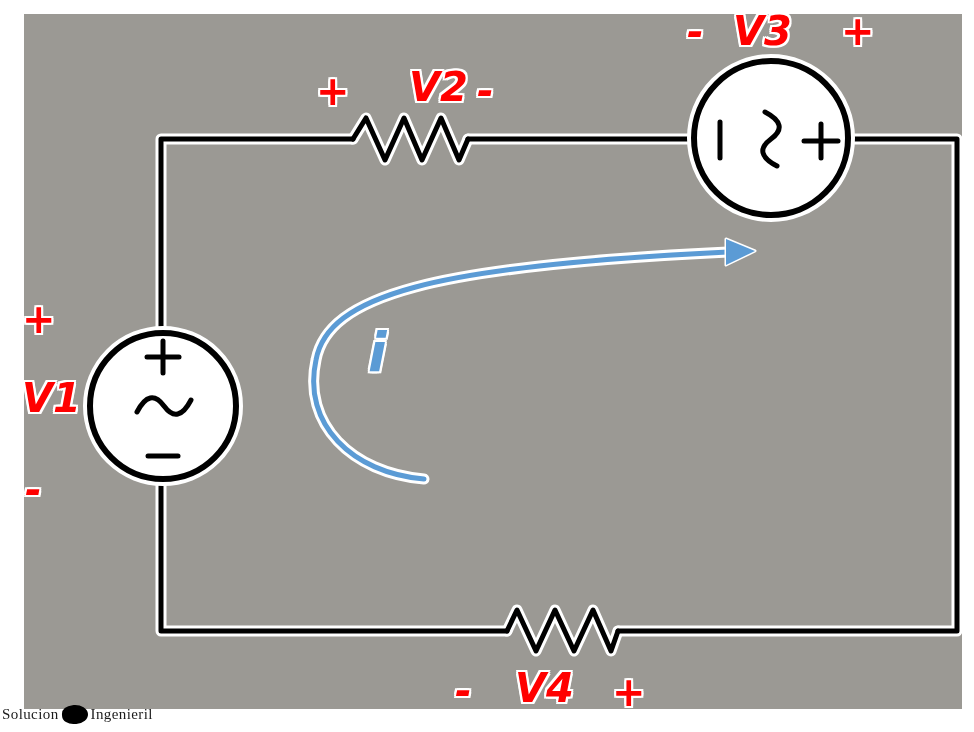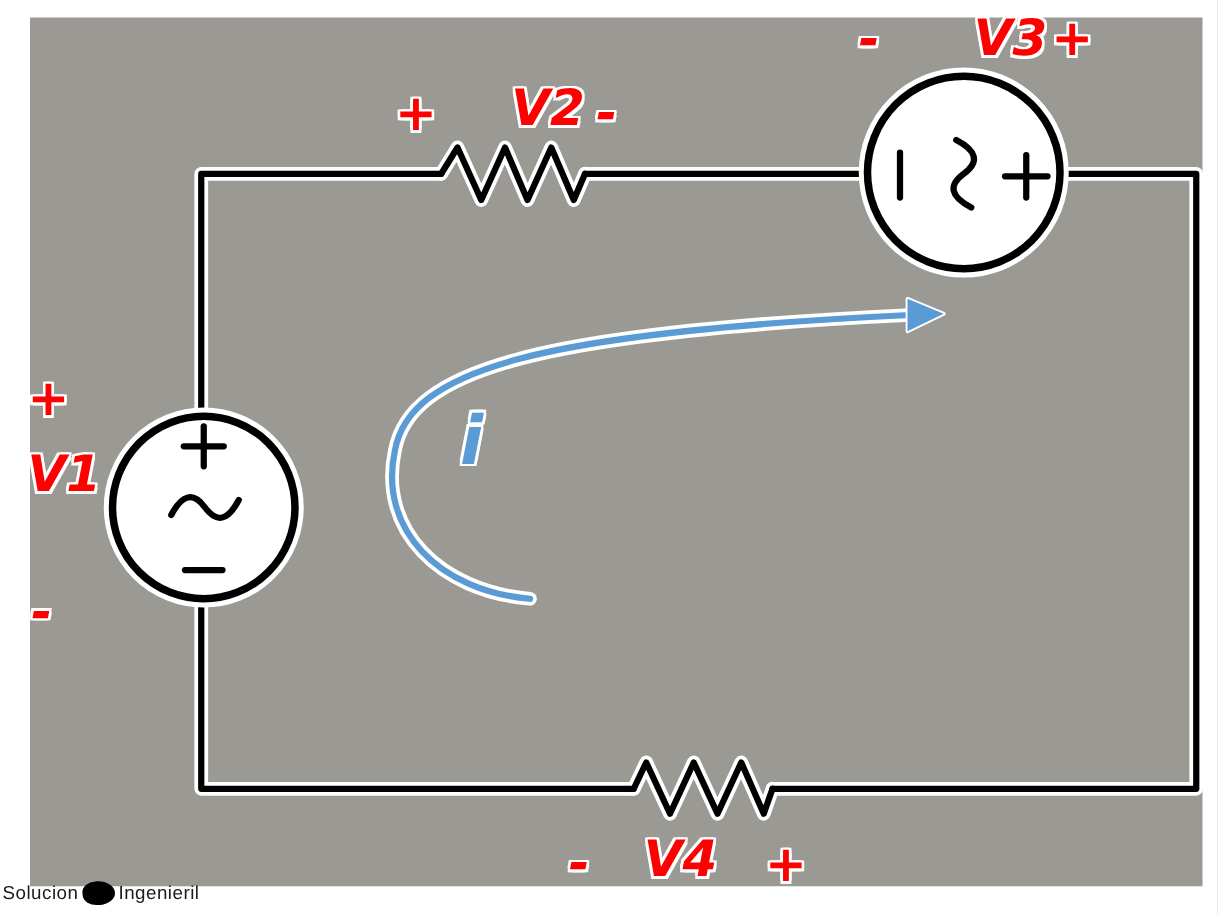--- a/index.html
+++ b/index.html
@@ -55,21 +55,21 @@
   .blue { color: var(--blue, #5b9bd5); font-size: 54px; }
   
   #footer {
     position: absolute;
     left: 2px;
     top: 704px;
     display: flex;
     align-items: center;
     gap: 3px;
     color: var(--footer, #1b1b1b);
-    font-family: Liberation Sans, sans-serif;
+    font-family: Liberation Serif, serif;
     font-size: 15px;
     letter-spacing: 0.4px;
     line-height: 1.4;
   }
   #footer .logo-mark {
     display: inline-block;
     width: 26px;
     height: 19px;
     background: #000;
     border-radius: 45% 55% 50% 48%;
@@ -129,29 +129,29 @@
     </g>
 
     <g>
       <use href="#arrowP" class="a-casing"></use>
       <use href="#arrowP" class="a-ink"></use>
       <polygon class="a-head" points="726,239 755,251 726,265"></polygon>
     </g>
   </svg>
 
   <div class="lbl red" style="left:22px;  top:299px;">+</div>
-  <div class="lbl red" style="left:22px;  top:360px;">V1</div>
+  <div class="lbl red" style="left:22px;  top:378px;">V1</div>
   <div class="lbl red" style="left:25px;  top:470px;">-</div>
 
   <div class="lbl red" style="left:316px; top:71px;">+</div>
   <div class="lbl red" style="left:409px; top:67px;">V2</div>
   <div class="lbl red" style="left:477px; top:71px;">-</div>
 
   <div class="lbl red" style="left:687px; top:12px;">-</div>
-  <div class="lbl red" style="left:779px; top:11px;">V3</div>
+  <div class="lbl red" style="left:733px; top:11px;">V3</div>
   <div class="lbl red" style="left:841px; top:11px;">+</div>
 
   <div class="lbl red" style="left:455px; top:671px;">-</div>
   <div class="lbl red" style="left:515px; top:668px;">V4</div>
   <div class="lbl red" style="left:612px; top:672px;">+</div>
 
   <div class="lbl blue" style="left:368px; top:326px;">i</div>
 
   <div id="footer">
     <span>Solucion</span>

